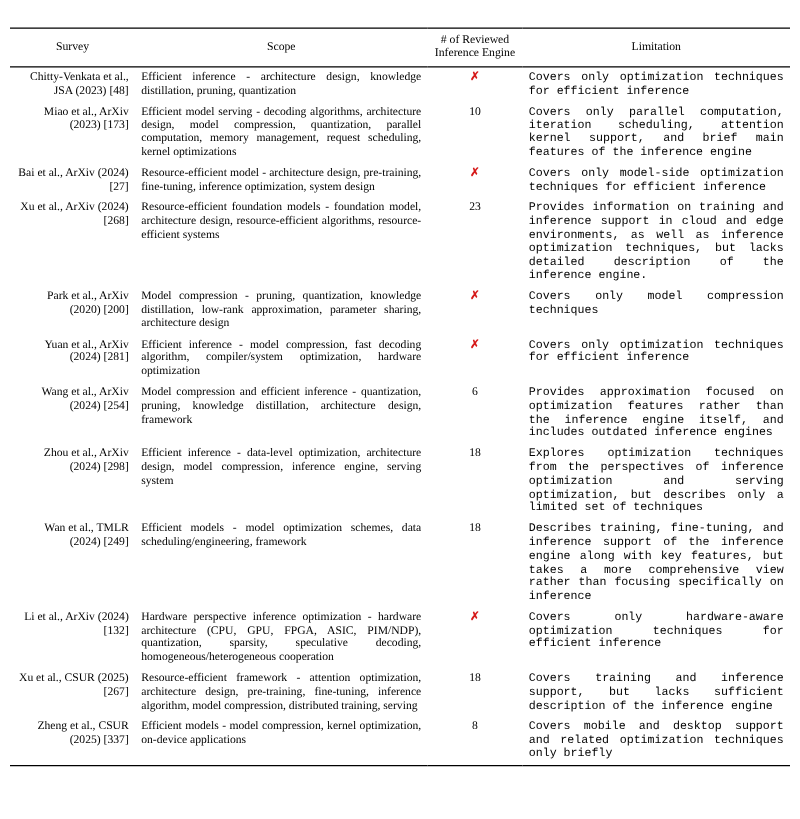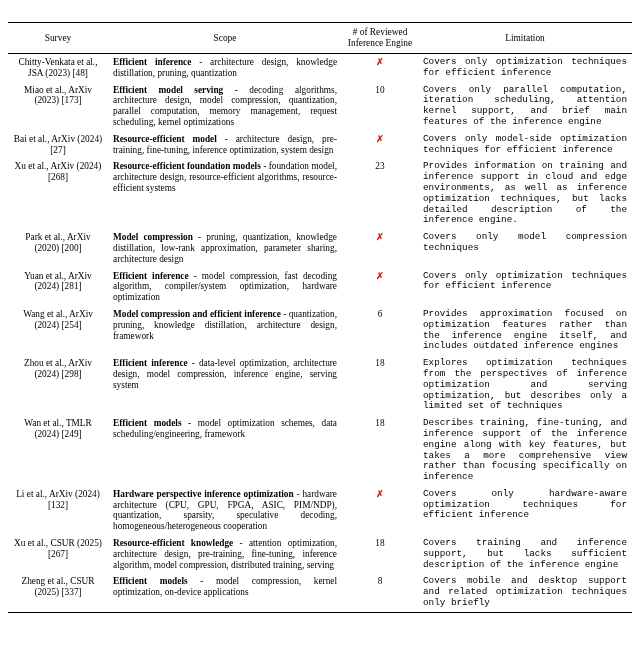--- a/index.html
+++ b/index.html
@@ -42,27 +42,27 @@
   thead th.count-head {
     white-space: pre-line;
   }
   tbody td {
     font-size: 9.3px;
     line-height: 10.8px;
     vertical-align: top;
     padding: 3px 5px;
   }
   td.survey-cell {
-    text-align: center;
+    text-align: right;
   }
   td.scope-cell {
     text-align: justify;
   }
   td.scope-cell b {
-    font-weight: bold;
+    font-weight: normal;
   }
   td.count-cell {
     text-align: center;
   }
   td.count-cell.x-mark {
     font-weight: bold;
   }
   td.limitation-cell {
     text-align: justify;
     font-family: Liberation Mono, monospace;
@@ -155,21 +155,21 @@
 
   <tr>
     <td class="survey-cell">Li et al., ArXiv (2024) [132]</td>
     <td class="scope-cell"><b>Hardware perspective inference optimization</b><span> - hardware architecture (CPU, GPU, FPGA, ASIC, PIM/NDP), quantization, sparsity, speculative decoding, homogeneous/heterogeneous cooperation</span></td>
     <td class="count-cell x-mark" style="color: rgb(214, 26, 26);">✗</td>
     <td class="limitation-cell">Covers only hardware-aware optimization techniques for efficient inference</td>
   </tr>
 
   <tr>
     <td class="survey-cell">Xu et al., CSUR (2025) [267]</td>
-    <td class="scope-cell"><b>Resource-efficient knowledge</b><span> - attention optimization, architecture design, pre-training, fine-tuning, inference algorithm, model compression, distributed training, serving</span></td>
+    <td class="scope-cell"><b>Resource-efficient framework</b><span> - attention optimization, architecture design, pre-training, fine-tuning, inference algorithm, model compression, distributed training, serving</span></td>
     <td class="count-cell">18</td>
     <td class="limitation-cell">Covers training and inference support, but lacks sufficient description of the inference engine</td>
   </tr>
 
   <tr>
     <td class="survey-cell">Zheng et al., CSUR (2025) [337]</td>
     <td class="scope-cell"><b>Efficient models</b><span> - model compression, kernel optimization, on-device applications</span></td>
     <td class="count-cell">8</td>
     <td class="limitation-cell">Covers mobile and desktop support and related optimization techniques only briefly</td>
   </tr>

